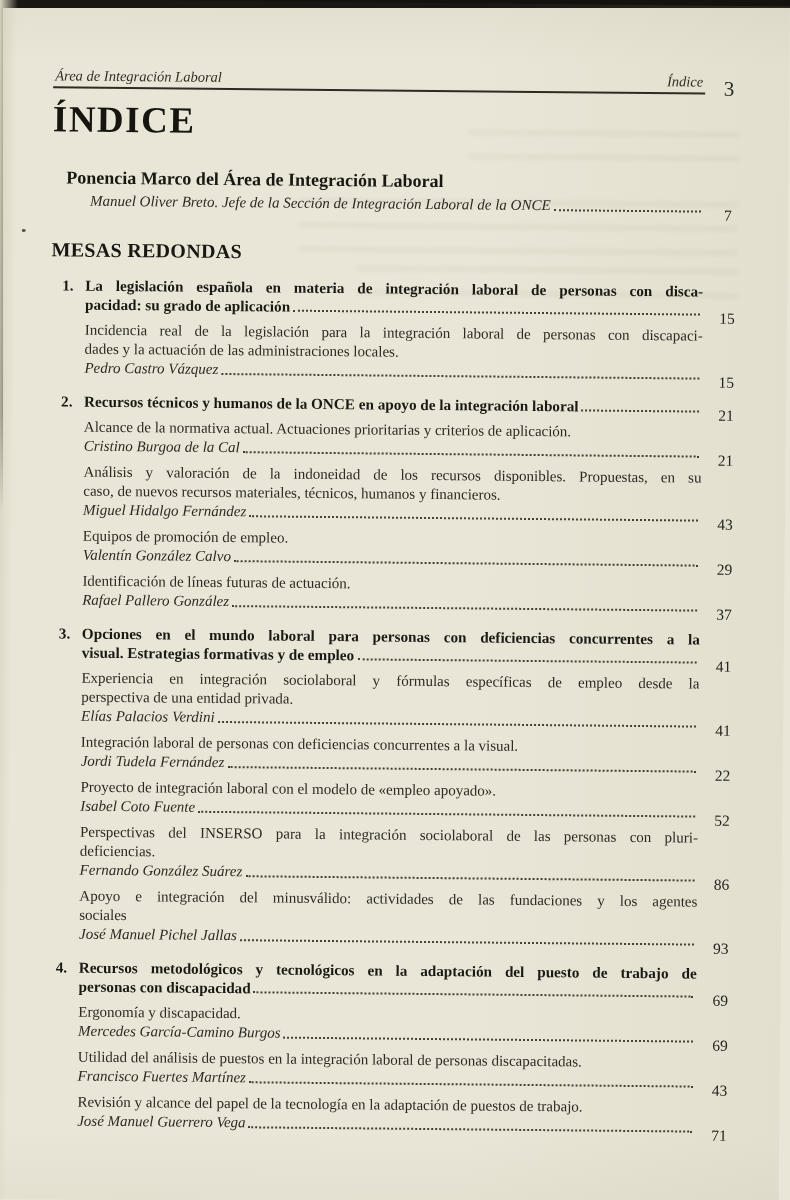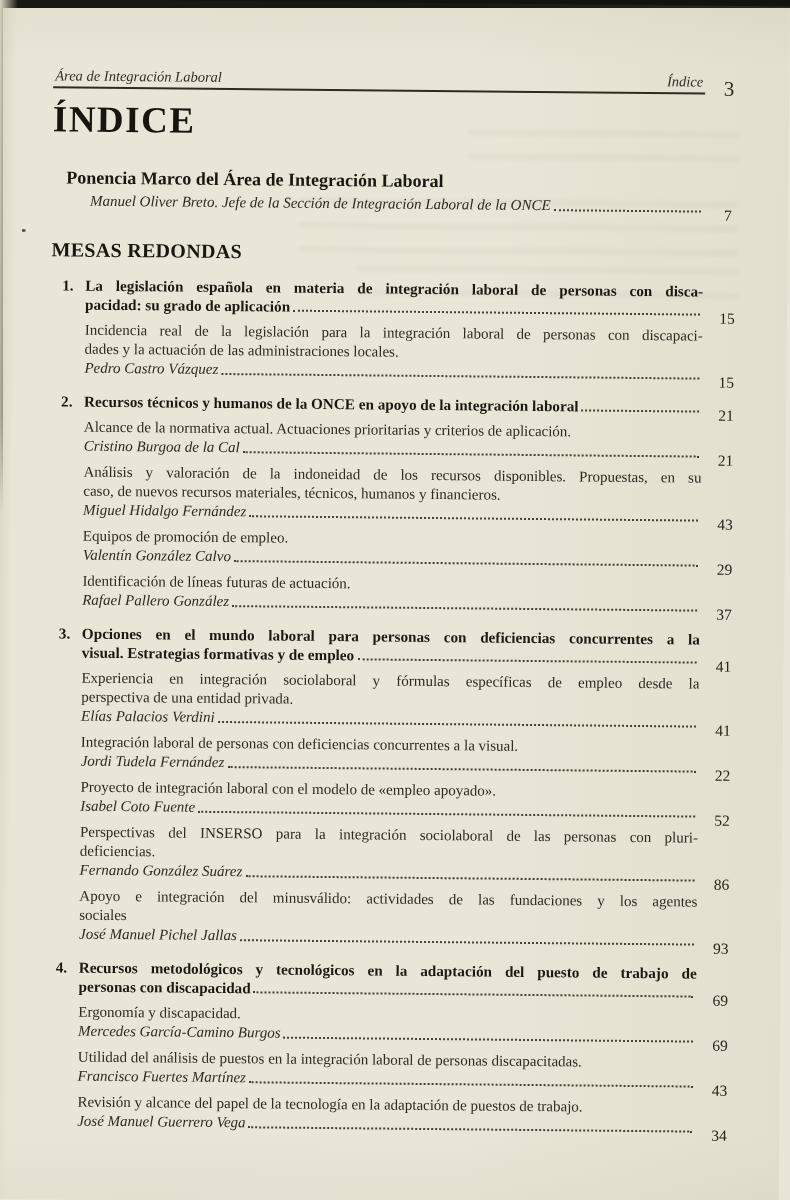--- a/index.html
+++ b/index.html
@@ -263,21 +263,21 @@
                 <span class="lr-text">Francisco Fuertes Martínez</span>
                 <span class="lr-dots"></span>
                 <span class="lr-page">43</span>
               </div>
             </div>
             <div class="item">
               <div class="d-line">Revisión y alcance del papel de la tecnología en la adaptación de puestos de trabajo.</div>
               <div class="leader-row italic">
                 <span class="lr-text">José Manuel Guerrero Vega</span>
                 <span class="lr-dots"></span>
-                <span class="lr-page">34</span>
+                <span class="lr-page">71</span>
               </div>
             </div>
           </div>
         </div>
       </div>
 
   </div>
 </div>
 
 </body></html>

